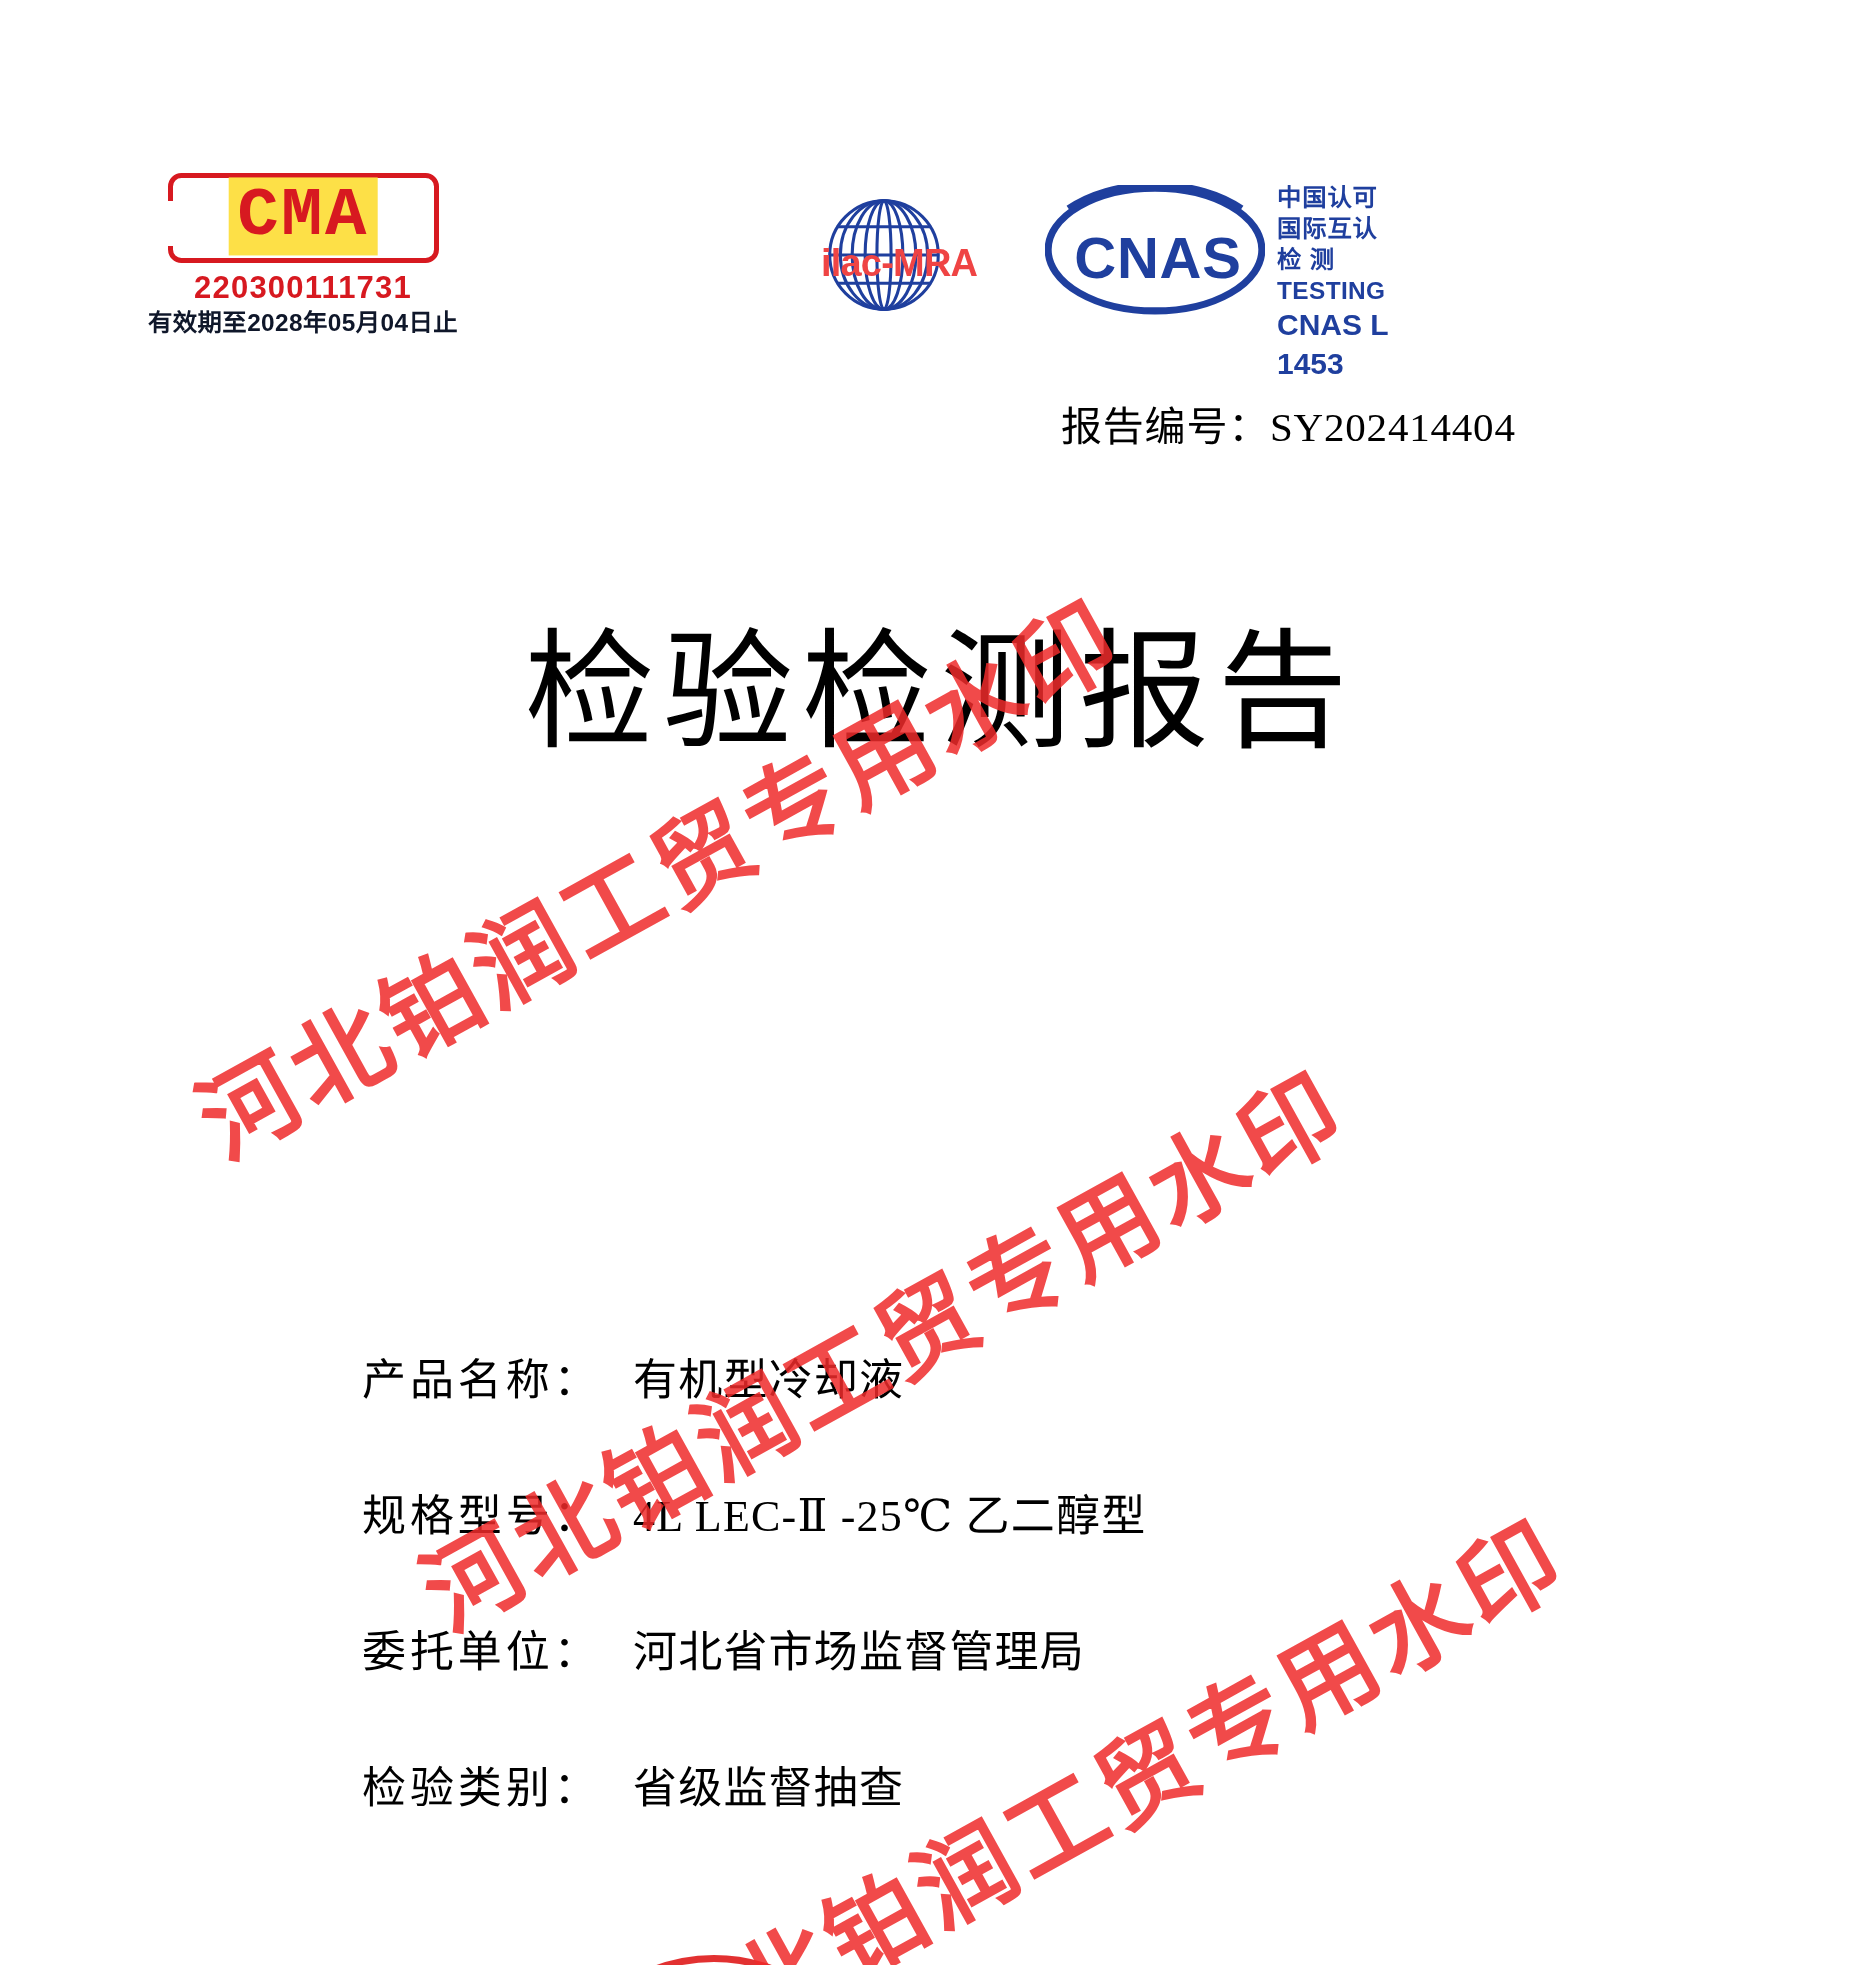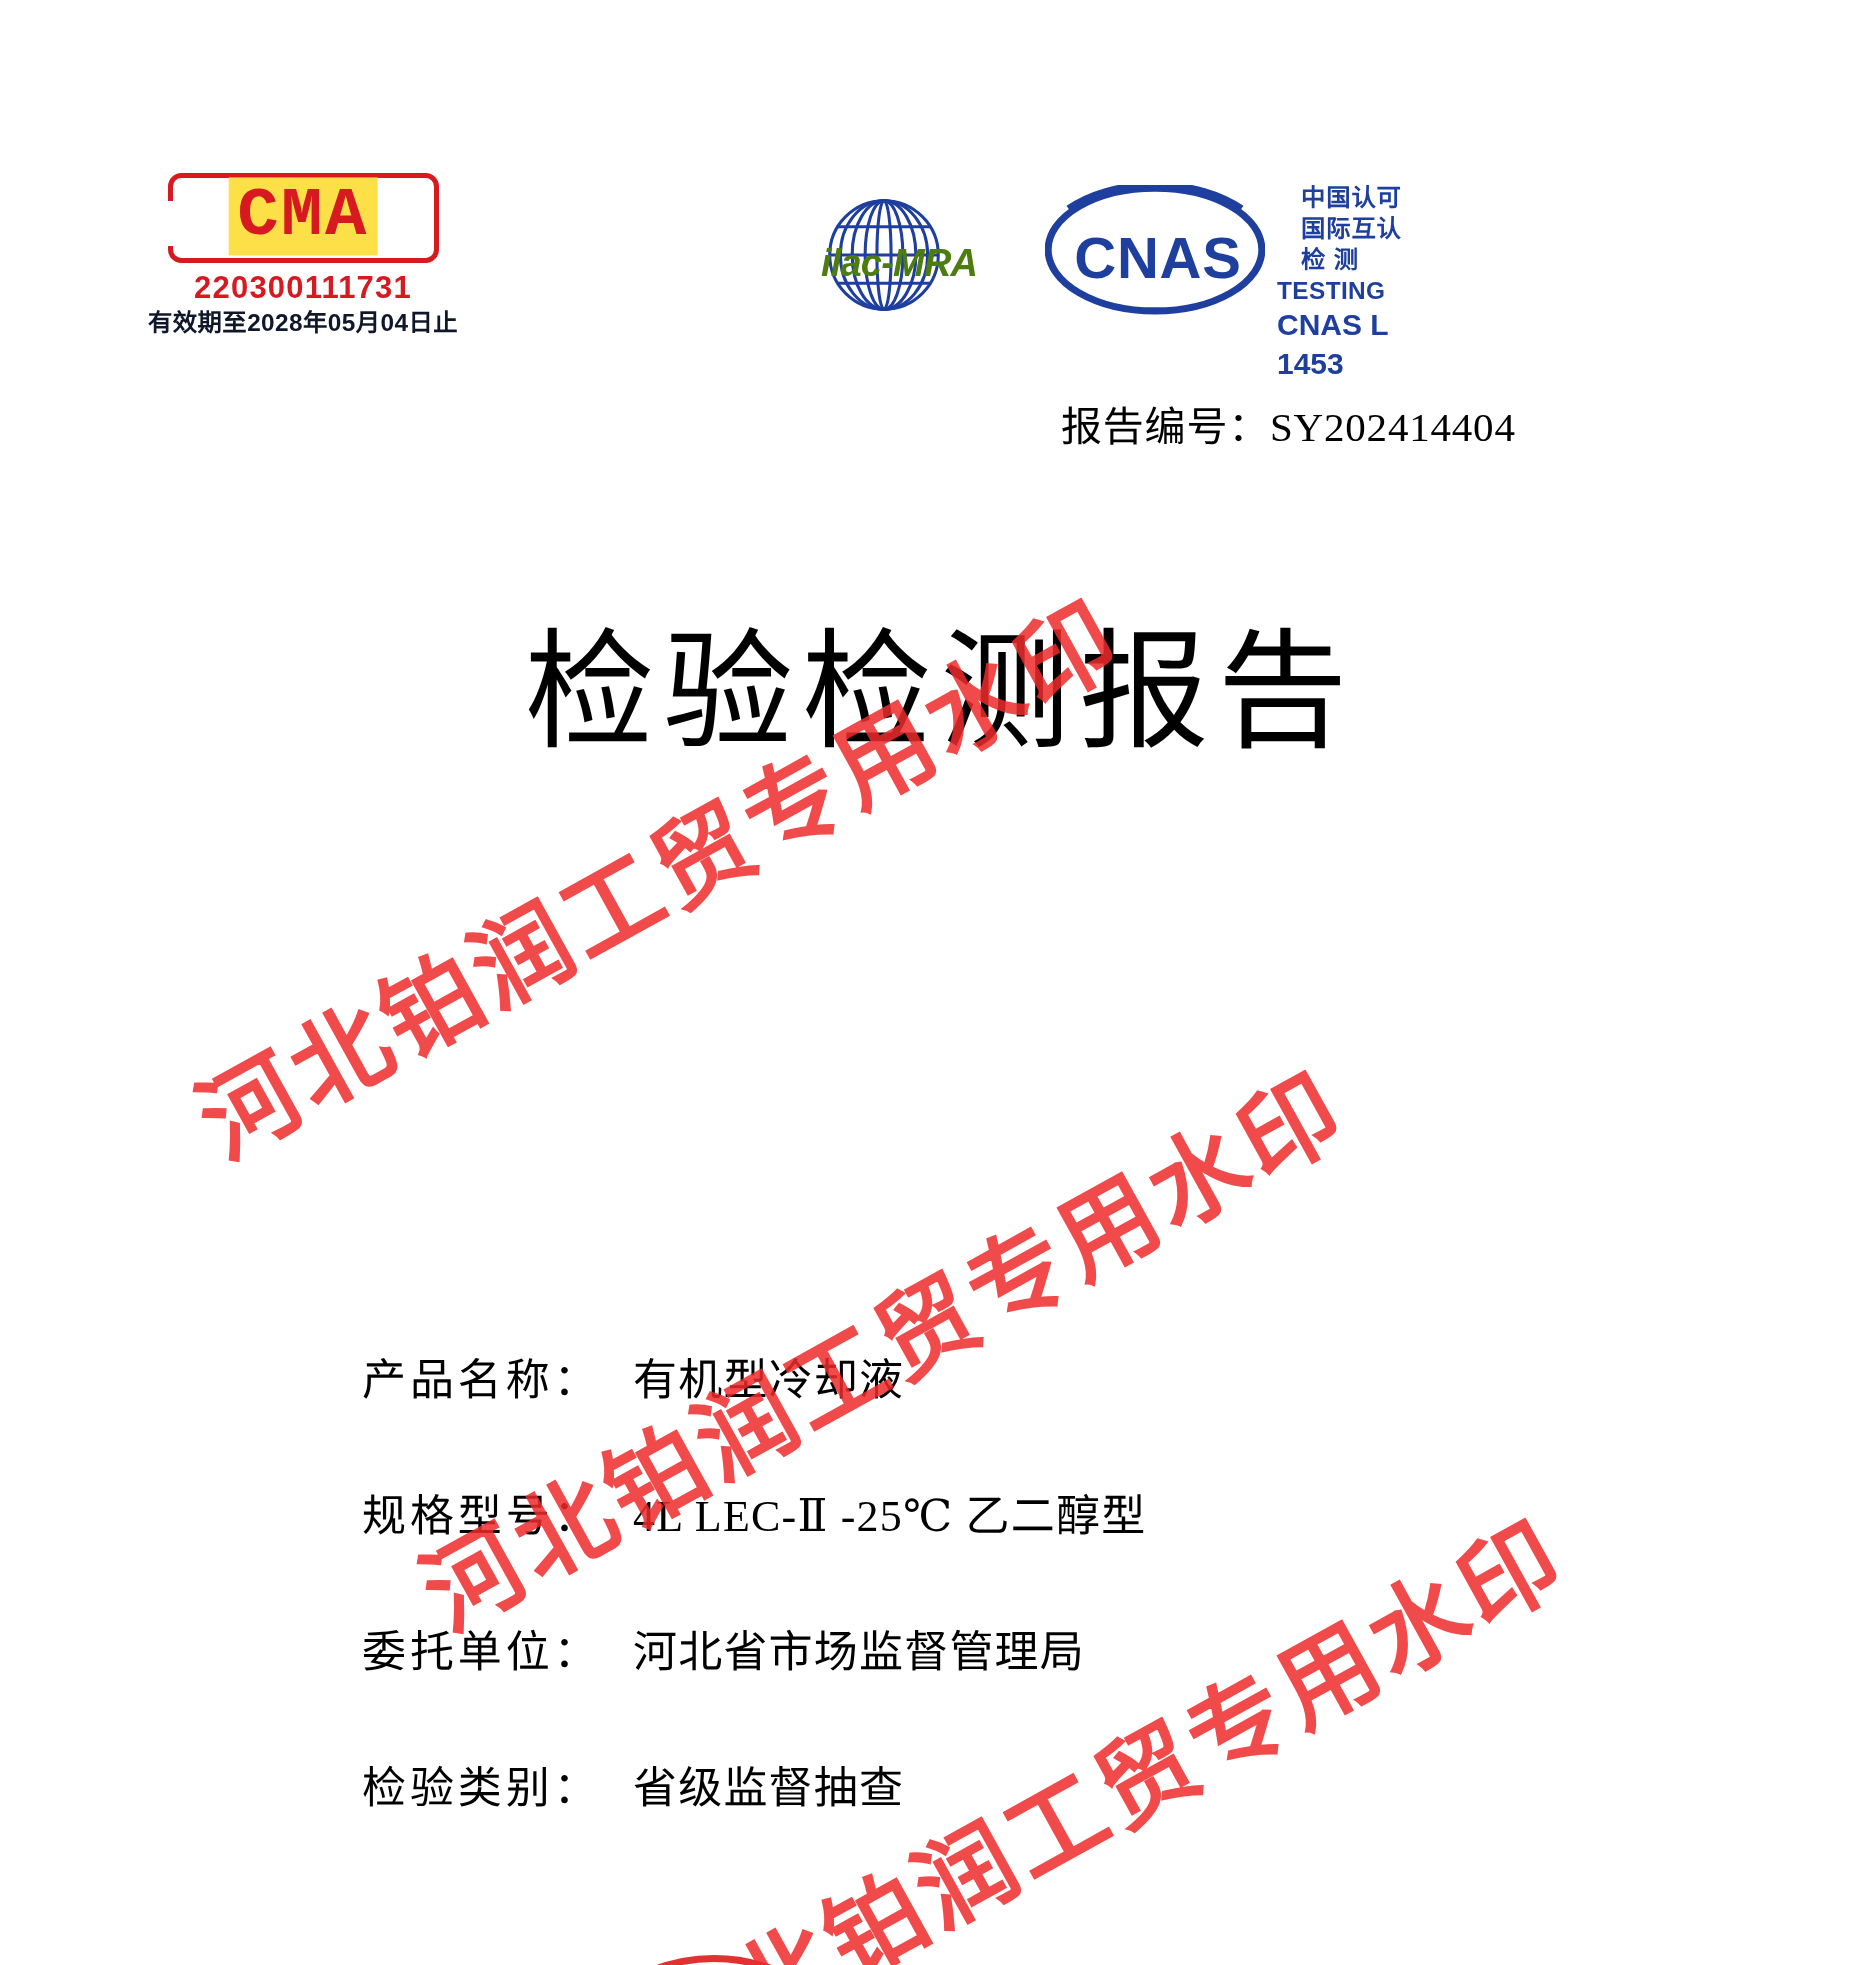--- a/index.html
+++ b/index.html
@@ -104,24 +104,23 @@
     width: 118px;
     height: 118px;
   }
   .ilac-text {
     position: absolute;
     left: 0px;
     top: 46px;
     width: 220px;
     font-family: "Liberation Sans", sans-serif;
     font-weight: bold;
-    font-style: italic;
     font-size: 38px;
     letter-spacing: -0.8px;
-    color: #4d7c0f;
+    color: #ef4444;
     white-space: nowrap;
   }
   .cnas {
     position: absolute;
     left: 185px;
     top: 0;
     width: 428px;
     height: 173px;
   }
   .cnas-oval {
@@ -150,21 +149,20 @@
     top: 16.5px;
     width: 157px;
     font-family: "Liberation Sans", sans-serif;
     font-weight: bold;
     color: #1f3f9e;
     line-height: 1.28;
   }
   .cnas-cn {
     font-size: 24.4px;
     letter-spacing: 0.8px;
-    margin-left: 24px;
   }
   .cnas-en {
     font-size: 24.4px;
     letter-spacing: 0.4px;
   }
   .cnas-no {
     font-size: 30px;
     letter-spacing: 0px;
   }
 

